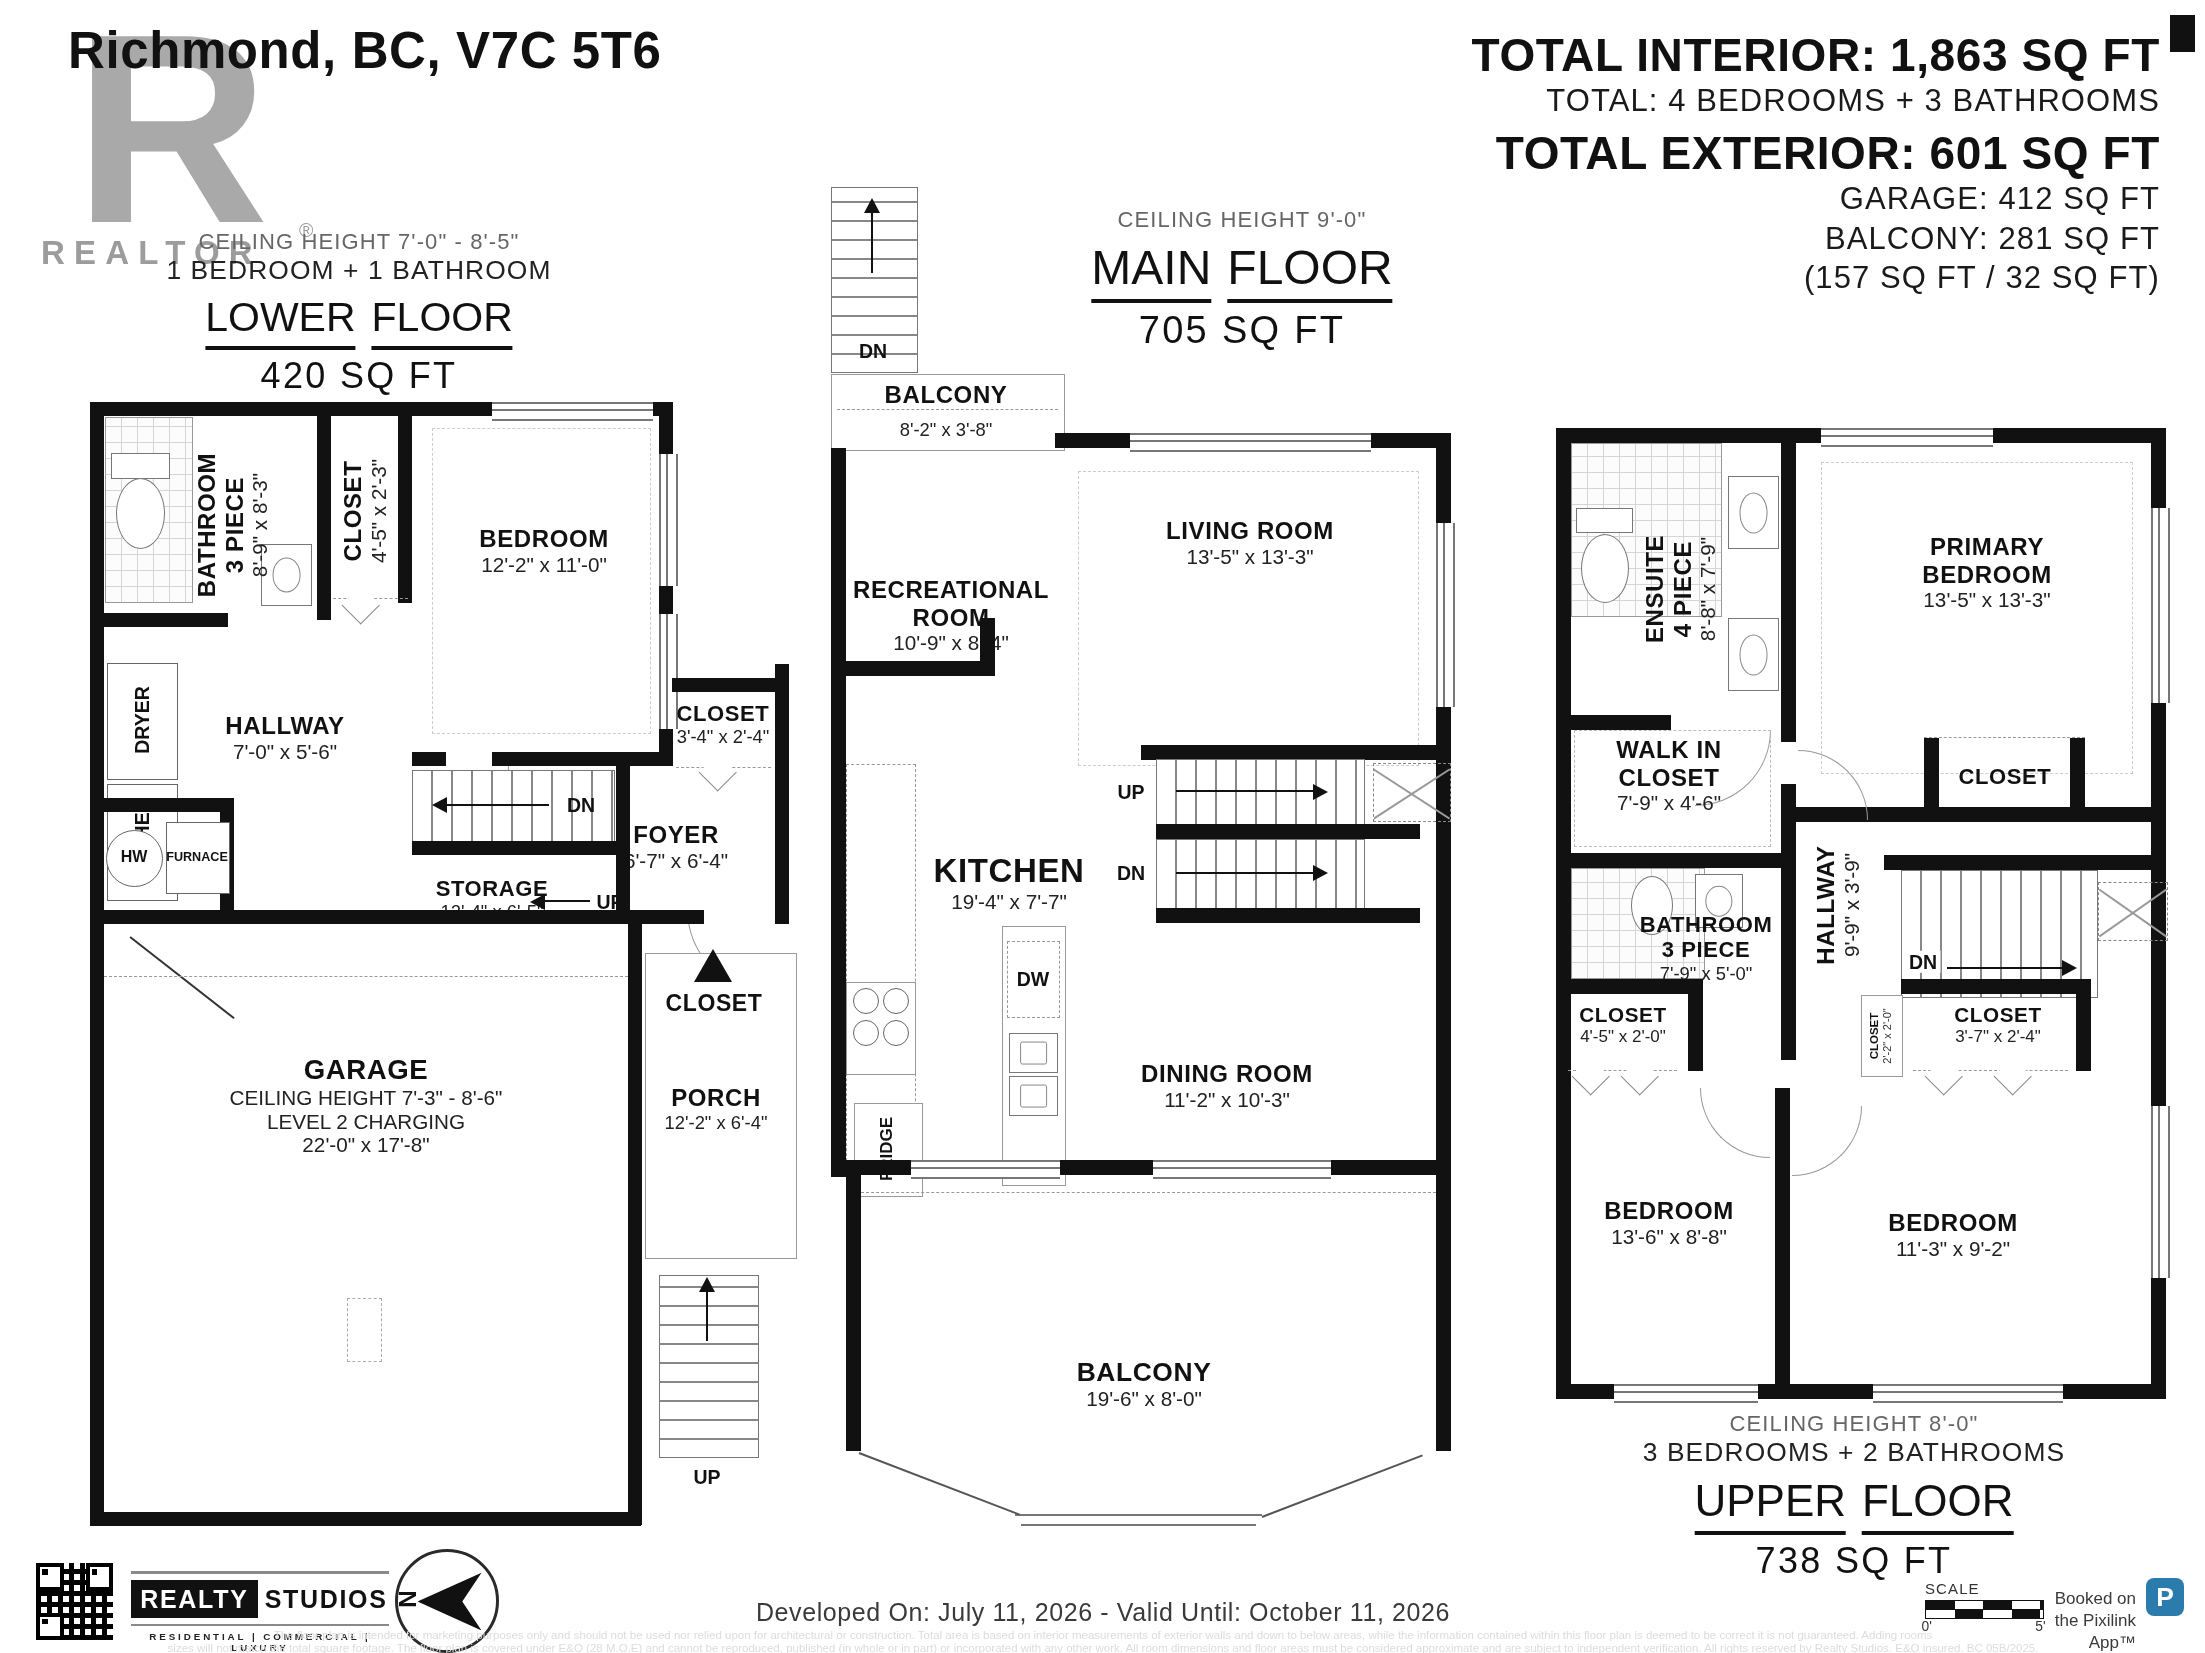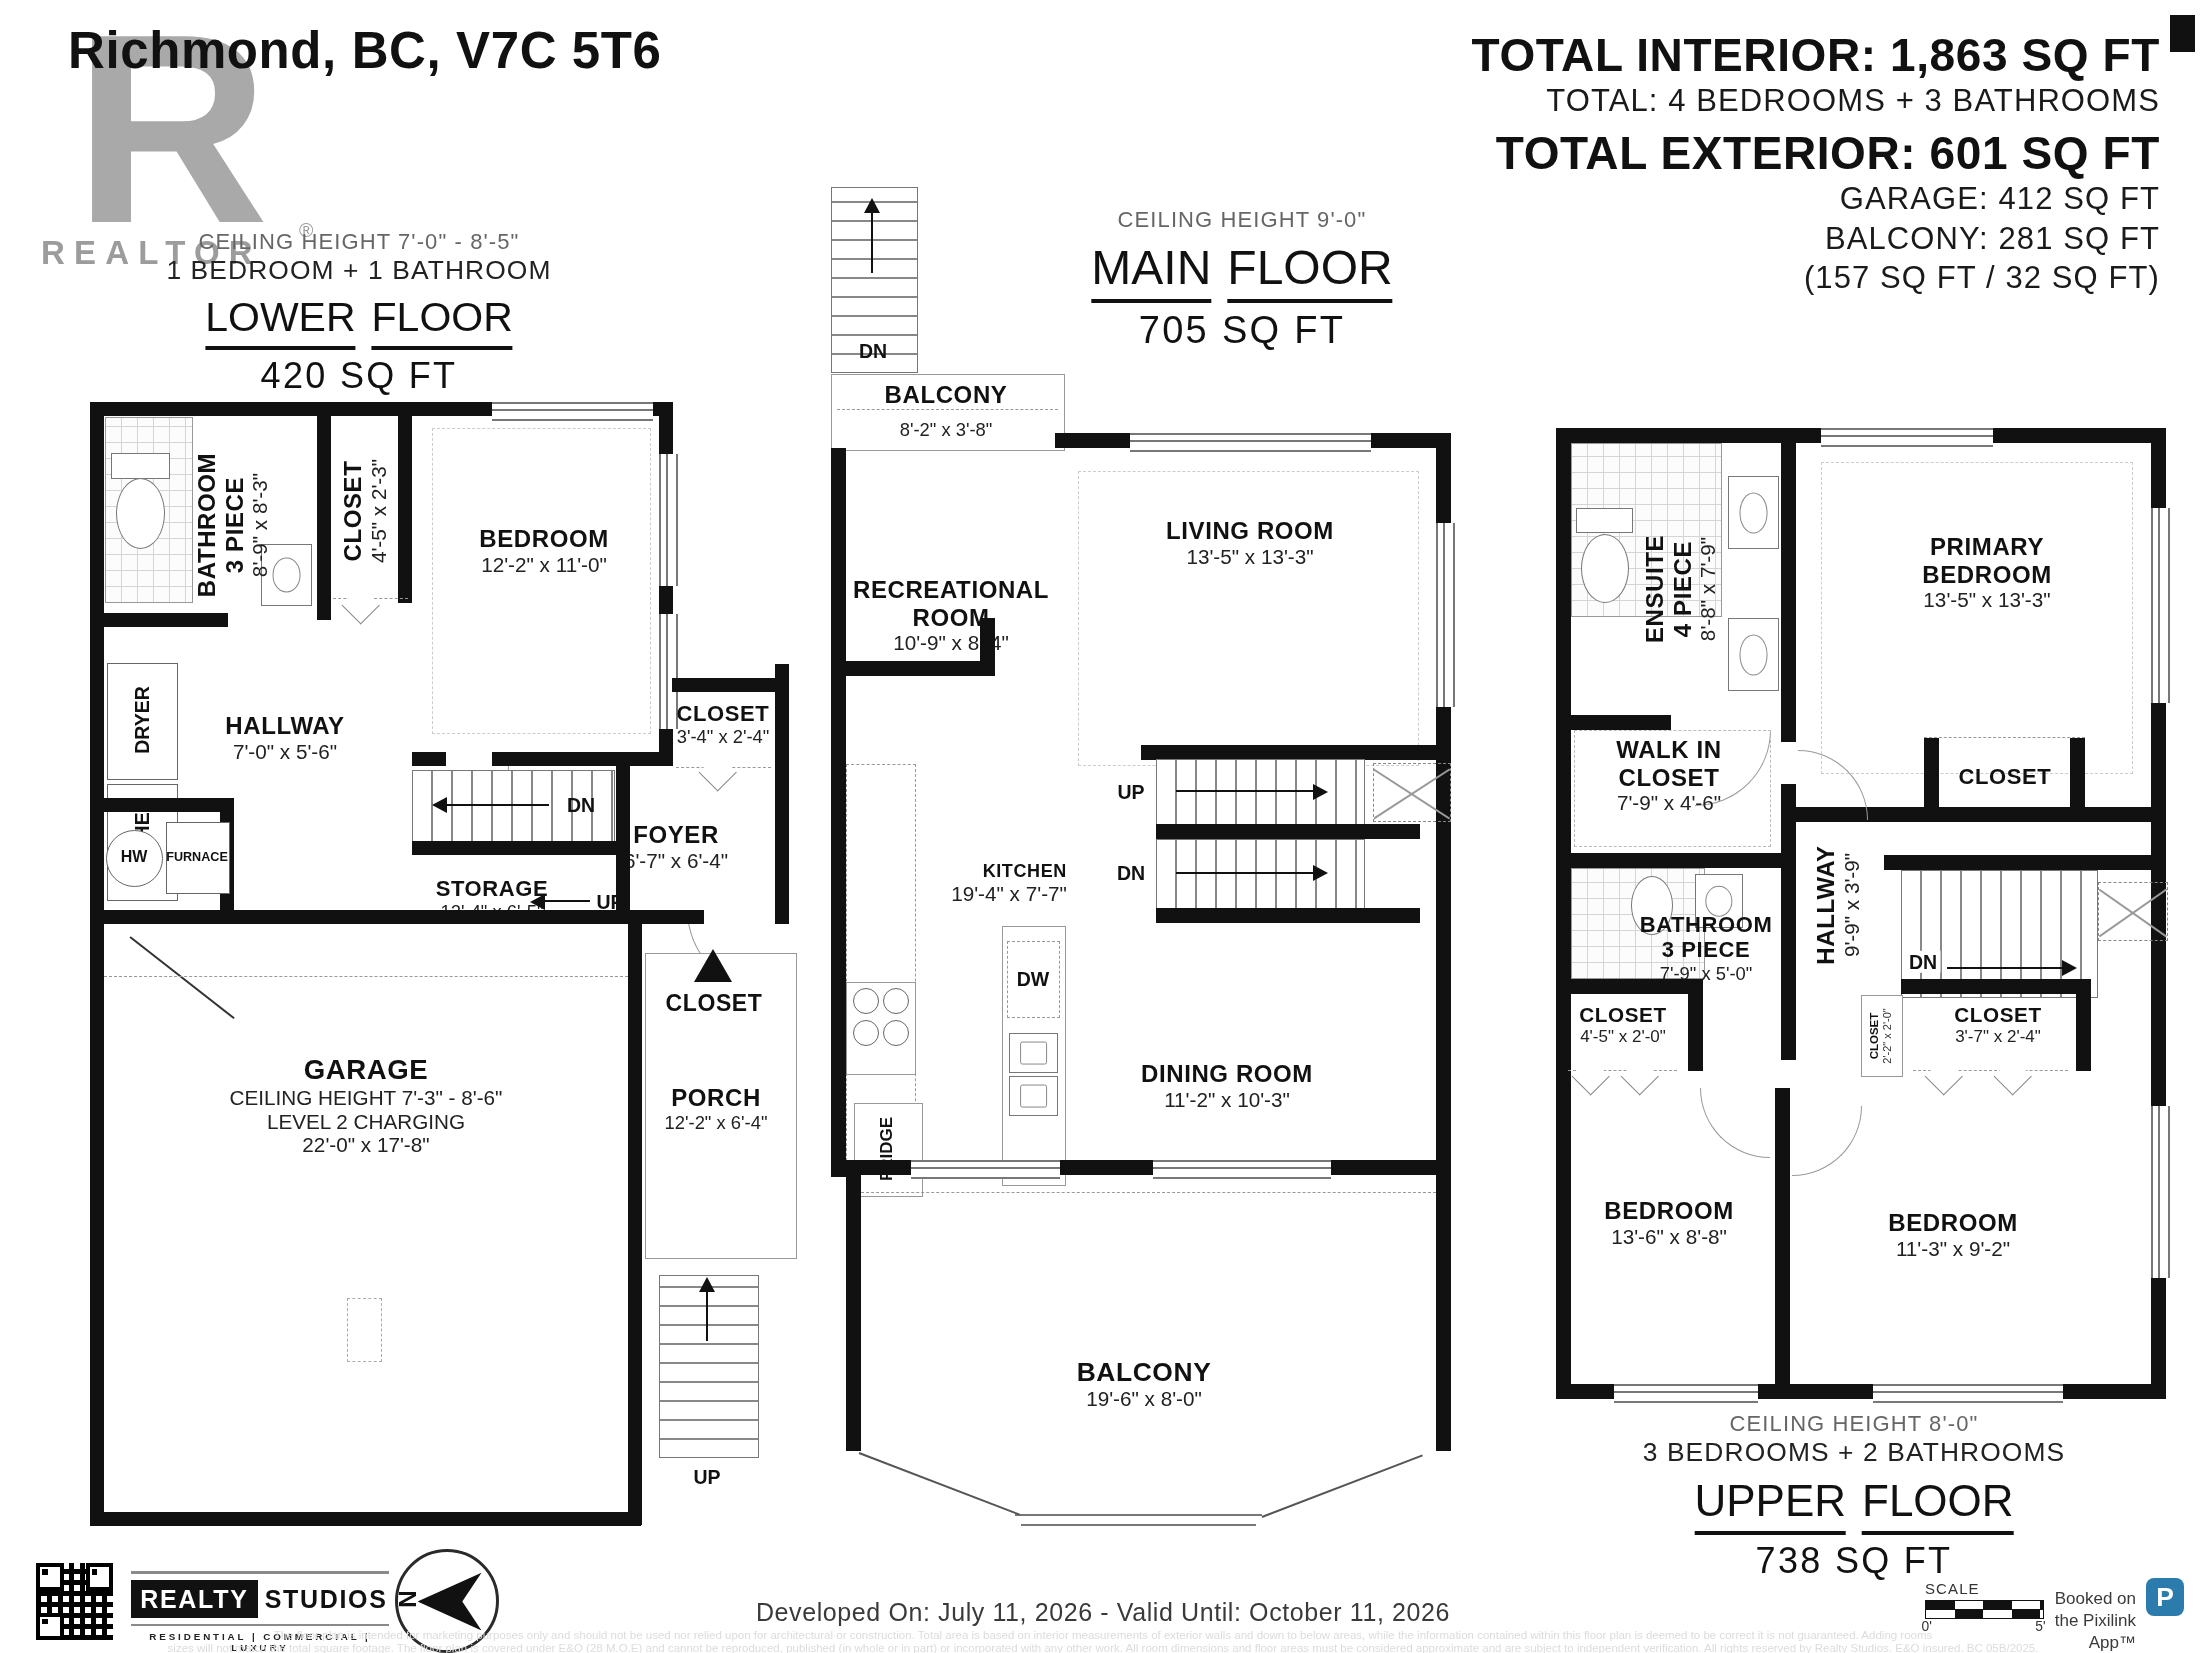--- a/index.html
+++ b/index.html
@@ -293,21 +293,21 @@
 
     <div class="lbl" style="left:120px;top:431px;">
       <div class="nm">RECREATIONAL</div>
       <div class="nm">ROOM</div>
       <div class="dm">10'-9" x 8'-4"</div>
     </div>
 
     <div class="w" style="left:15px;top:477px;width:149px;height:15px;"></div>
     <div class="w" style="left:149px;top:434px;width:15px;height:57px;"></div>
     <div class="lbl" style="left:178px;top:699px;">
-      <div class="nm" style="font-size:18px;text-align:right;">KITCHEN</div>
+      <div class="nm" style="font-size:33px;text-align:right;">KITCHEN</div>
       <div class="dm">19'-4" x 7'-7"</div>
     </div>
     <div class="tlg" style="left:15px;top:580px;width:68px;height:425px;border-style:dashed;"></div>
     <div class="tlg" style="left:15px;top:798px;width:68px;height:91px;"></div>
     <div class="circleIcon" style="left:22px;top:804px;width:24px;height:24px;"></div>
     <div class="circleIcon" style="left:52px;top:804px;width:24px;height:24px;"></div>
     <div class="circleIcon" style="left:22px;top:836px;width:24px;height:24px;"></div>
     <div class="circleIcon" style="left:52px;top:836px;width:24px;height:24px;"></div>
     <div class="tlg" style="left:23px;top:919px;width:67px;height:92px;"></div>
     <div class="lbl rot" style="left:56px;top:965px;">

